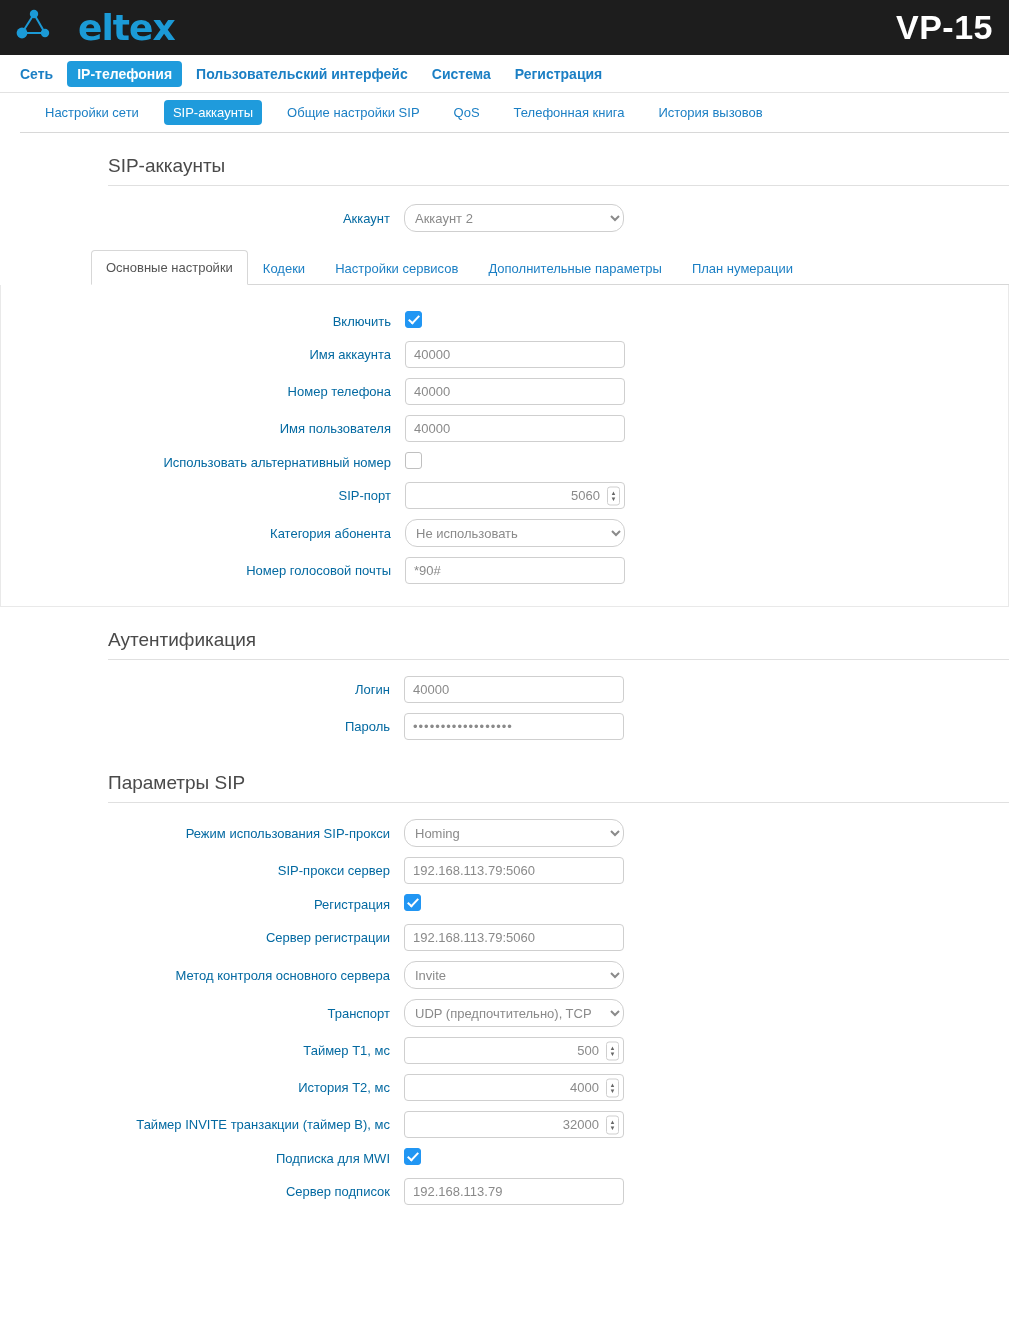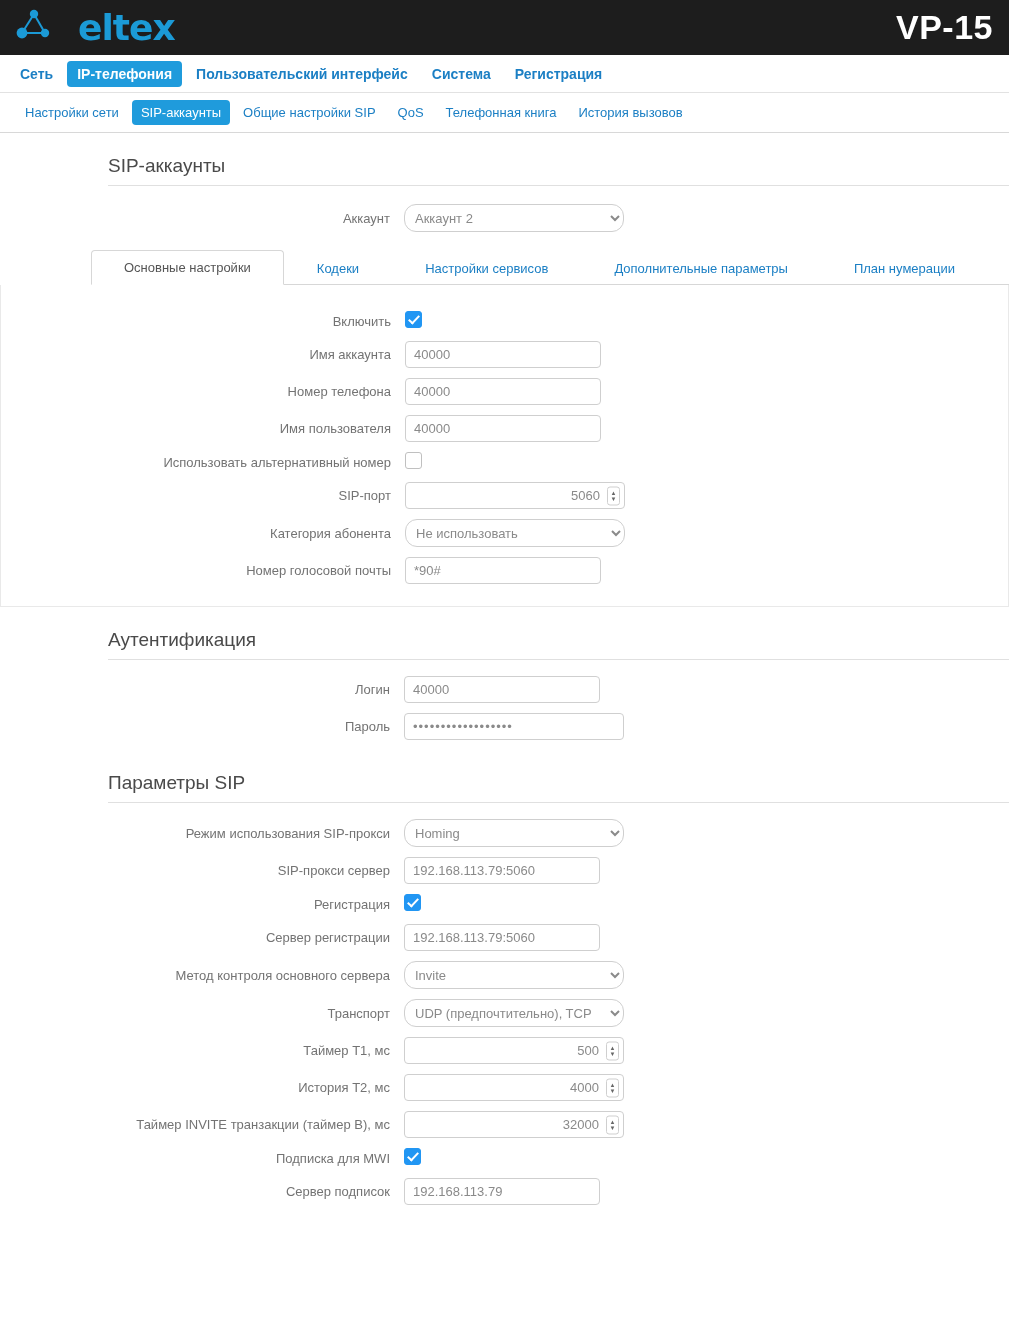--- a/index.html
+++ b/index.html
@@ -64,21 +64,22 @@
   }
 
   
   .subnav {
     height: 40px;
     background: #ffffff;
     border-bottom: 1px solid #d8d8d8;
     display: flex;
     align-items: center;
     padding-left: 16px;
-    gap: 4px;
+    gap: 16px;
+    margin-left: 20px;
   }
   .subnav-item {
     font-size: 13px;
     color: #1b7fc4;
     padding: 5px 9px;
     border-radius: 4px;
     cursor: pointer;
     white-space: nowrap;
   }
   .subnav-item.active {
@@ -104,26 +105,26 @@
   .form-row {
     display: flex;
     align-items: center;
     margin-bottom: 10px;
   }
   .form-label {
     width: 404px;
     text-align: right;
     padding-right: 14px;
     font-size: 13px;
-    color: #737373;
+    color: #0369a1;
   }
   .form-field { flex: 0 0 auto; }
 
   input[type="text"], input[type="password"] {
-    width: 196px;
+    width: 220px;
     height: 27px;
     padding: 3px 8px;
     border: 1px solid #cfcfcf;
     border-radius: 4px;
     font-size: 13px;
     color: #8a8a8a;
     background: #fff;
     font-family: "Liberation Sans", sans-serif;
   }
   input.wide { width: 220px; }
@@ -186,21 +187,21 @@
     margin-left: 91px;
     margin-top: 18px;
     border-bottom: 1px solid #d7d7d7;
     display: flex;
     align-items: flex-end;
     padding-left: 0;
   }
   .tab {
     font-size: 13px;
     color: #1b7fc4;
-    padding: 9px 32px;
+    padding: 9px 14px;
     cursor: pointer;
     white-space: nowrap;
     border: 1px solid transparent;
     border-bottom: none;
     margin-bottom: -1px;
     border-radius: 4px 4px 0 0;
   }
   .tab.active {
     color: #555;
     background: #ffffff;

